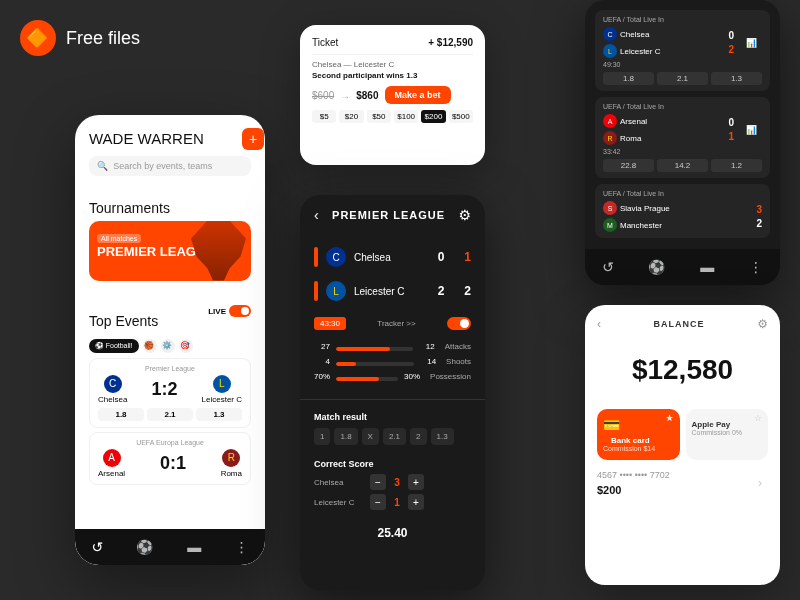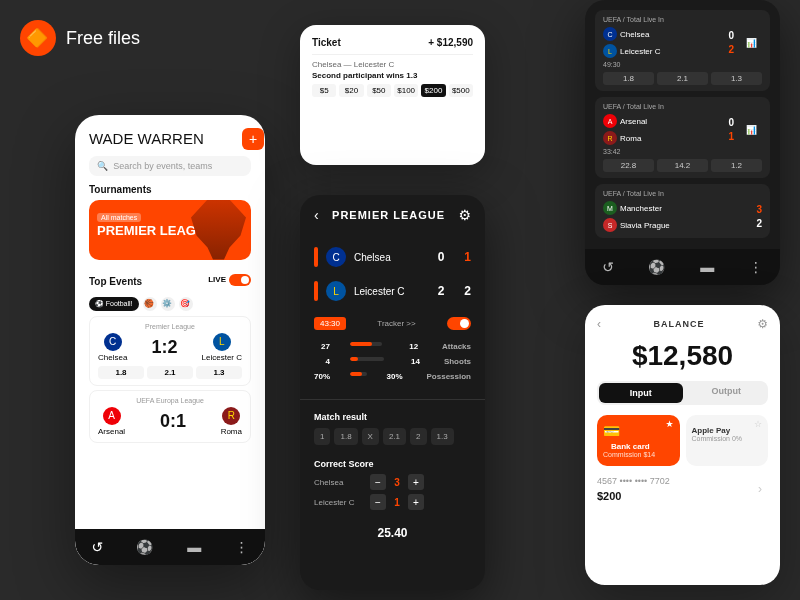--- a/index.html
+++ b/index.html
@@ -74,21 +74,21 @@
     .search-bar {
       margin-top: 8px;
       background: #f5f5f5;
       border-radius: 8px;
       padding: 5px 8px;
       display: flex;
       align-items: center;
       gap: 5px;
     }
     .search-bar span { font-size: 9px; color: #999; }
-    .section-title { font-size: 10px; font-weight: 700; color: #111; margin-top: 8px; margin-bottom: 5px; }
+    .section-title { font-size: 14px; font-weight: 400; color: #111; margin-top: 24px; margin-bottom: 5px; }
     .tournament-card {
       background: #ff4500;
       border-radius: 10px;
       padding: 6px 8px;
       height: 60px;
       position: relative;
       overflow: hidden;
     }
     .tournament-tag {
       background: rgba(255,255,255,0.3);
@@ -219,21 +219,21 @@
       overflow: hidden;
       box-shadow: 0 10px 40px rgba(0,0,0,0.3);
       padding: 12px;
     }
     .ticket-header {
       display: flex;
       justify-content: space-between;
       align-items: center;
       margin-bottom: 6px;
     }
-    .ticket-label { font-size: 10px; font-weight: 700; color: #111; }
+    .ticket-label { font-size: 10px; font-weight: 400; color: #111; }
     .ticket-amount { font-size: 10px; font-weight: 700; color: #111; text-align: center; }
     .ticket-match { font-size: 8px; color: #666; margin-bottom: 2px; }
     .ticket-win { font-size: 8px; color: #666; }
     .ticket-win span { font-weight: 700; color: #111; }
     .price-row {
       display: flex;
       align-items: center;
       gap: 6px;
       margin: 6px 0;
     }
@@ -330,24 +330,23 @@
       right: 2px;
       top: 2px;
       width: 9px;
       height: 9px;
       background: white;
       border-radius: 50%;
     }
     .stats-section { padding: 8px 14px; }
     .stat-row {
       display: flex;
-      align-items: flex-start;
-      gap: 20px;
+      align-items: flex-end;
+      gap: 6px;
       margin-bottom: 6px;
-      font-weight: bold;
     }
     .stat-label { color: #aaa; font-size: 8px; width: 50px; }
     .stat-bar-wrap {
       flex: 1;
       height: 4px;
       background: #333;
       border-radius: 2px;
       overflow: hidden;
     }
     .stat-bar-fill {
@@ -491,21 +490,21 @@
       padding: 12px;
     }
     .balance-header {
       display: flex;
       justify-content: space-between;
       align-items: center;
       margin-bottom: 4px;
     }
     .bal-chevron { color: #999; font-size: 12px; }
     .balance-title { font-size: 9px; font-weight: 700; letter-spacing: 1px; color: #333; text-align: center; }
-    .balance-amount { font-size: 28px; font-weight: 800; color: #111; text-align: center; margin: 9px 0; }
+    .balance-amount { font-size: 28px; font-weight: 800; color: #111; text-align: center; margin: 23px 0; }
     .input-output-row {
       display: flex;
       background: #f0f0f0;
       border-radius: 8px;
       overflow: hidden;
       margin-bottom: 10px;
     }
     .io-btn {
       flex: 1;
       text-align: center;
@@ -663,20 +662,26 @@
 <div class="phone-center-top">
   <div class="ticket-header">
     <span class="ticket-label">Ticket</span>
     <span class="ticket-amount">+ $12,590</span>
   </div>
   <div style="height:1px; background:#f0f0f0; margin-bottom:5px;"></div>
   <div class="ticket-match">Chelsea — Leicester C</div>
   <div class="ticket-win">
     <span>Second participant wins</span> <span style="font-weight:700;color:#111;">1.3</span>
   </div>
+  <div class="price-row">
+    <span class="old-price">$600</span>
+    <span style="color:#aaa; font-size:10px;">→</span>
+    <span class="new-price">$860</span>
+    <div class="bet-btn">Make a bet</div>
+  </div>
   <div class="quick-amounts">
     <div class="qa-btn">$5</div>
     <div class="qa-btn">$20</div>
     <div class="qa-btn">$50</div>
     <div class="qa-btn">$100</div>
     <div class="qa-btn selected">$200</div>
     <div class="qa-btn">$500</div>
   </div>
 </div>
 
@@ -839,26 +844,26 @@
     </div>
   </div>
 
   <div class="right-match-item">
     <div class="rmi-header">
       <span>UEFA / Total Live In</span>
     </div>
     <div class="rmi-teams">
       <div style="display:flex; flex-direction:column; gap:3px; flex:1;">
         <div class="rmi-team">
+          <div class="rmi-circle" style="background:#C62828; color:white;">S</div>
+          <span class="rmi-name">Slavia Prague</span>
+        </div>
+        <div class="rmi-team">
           <div class="rmi-circle" style="background:#1B5E20; color:white;">M</div>
           <span class="rmi-name">Manchester</span>
-        </div>
-        <div class="rmi-team">
-          <div class="rmi-circle" style="background:#C62828; color:white;">S</div>
-          <span class="rmi-name">Slavia Prague</span>
         </div>
       </div>
       <div style="display:flex; flex-direction:column; align-items:flex-end; gap:3px;">
         <span class="rmi-score orange">3</span>
         <span class="rmi-score">2</span>
       </div>
     </div>
   </div>
   <div class="right-bottom-nav">
     <span style="color:white; font-size:14px; opacity:0.7;">↺</span>
@@ -870,24 +875,20 @@
 
 <div class="phone-right-bottom">
   <div class="balance-header">
     <span class="bal-chevron">‹</span>
     <div style="display:flex; align-items:center; gap:8px;">
       <span class="balance-title">BALANCE</span>
     </div>
     <span style="color:#999; font-size:12px;">⚙</span>
   </div>
   <div class="balance-amount">$12,580</div>
-  <div class="input-output-row">
-    <div class="io-btn active">Input</div>
-    <div class="io-btn">Output</div>
-  </div>
   <div class="payment-methods">
     <div class="pm-card selected">
       <div class="pm-icon">💳</div>
       <div class="pm-name">Bank card</div>
       <div class="pm-commission">Commission $14</div>
       <span class="pm-star">★</span>
     </div>
     <div class="pm-card unselected">
       <div class="pm-icon"></div>
       <div class="pm-name" style="color:#333;">Apple Pay</div>

